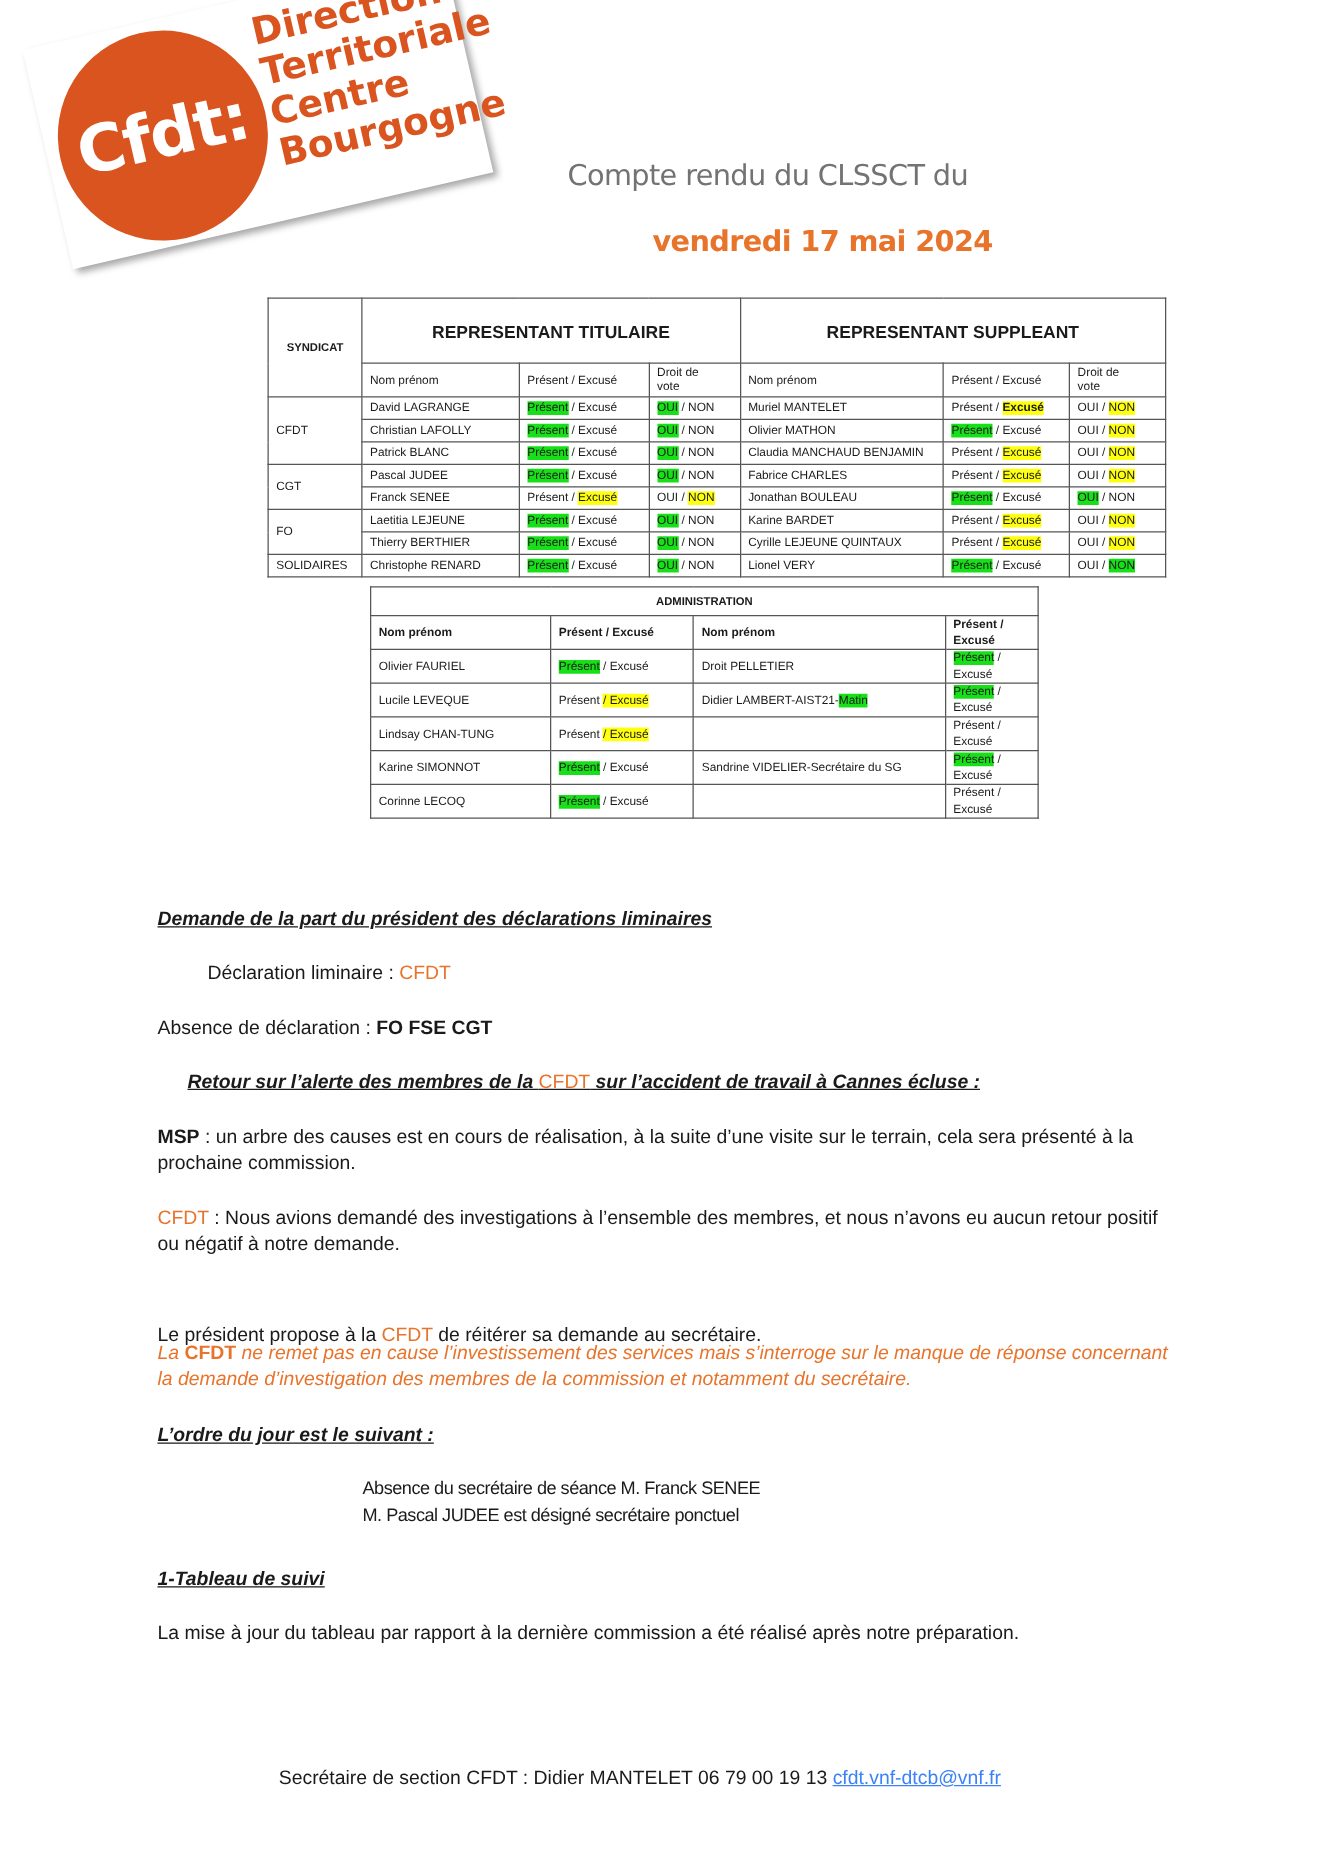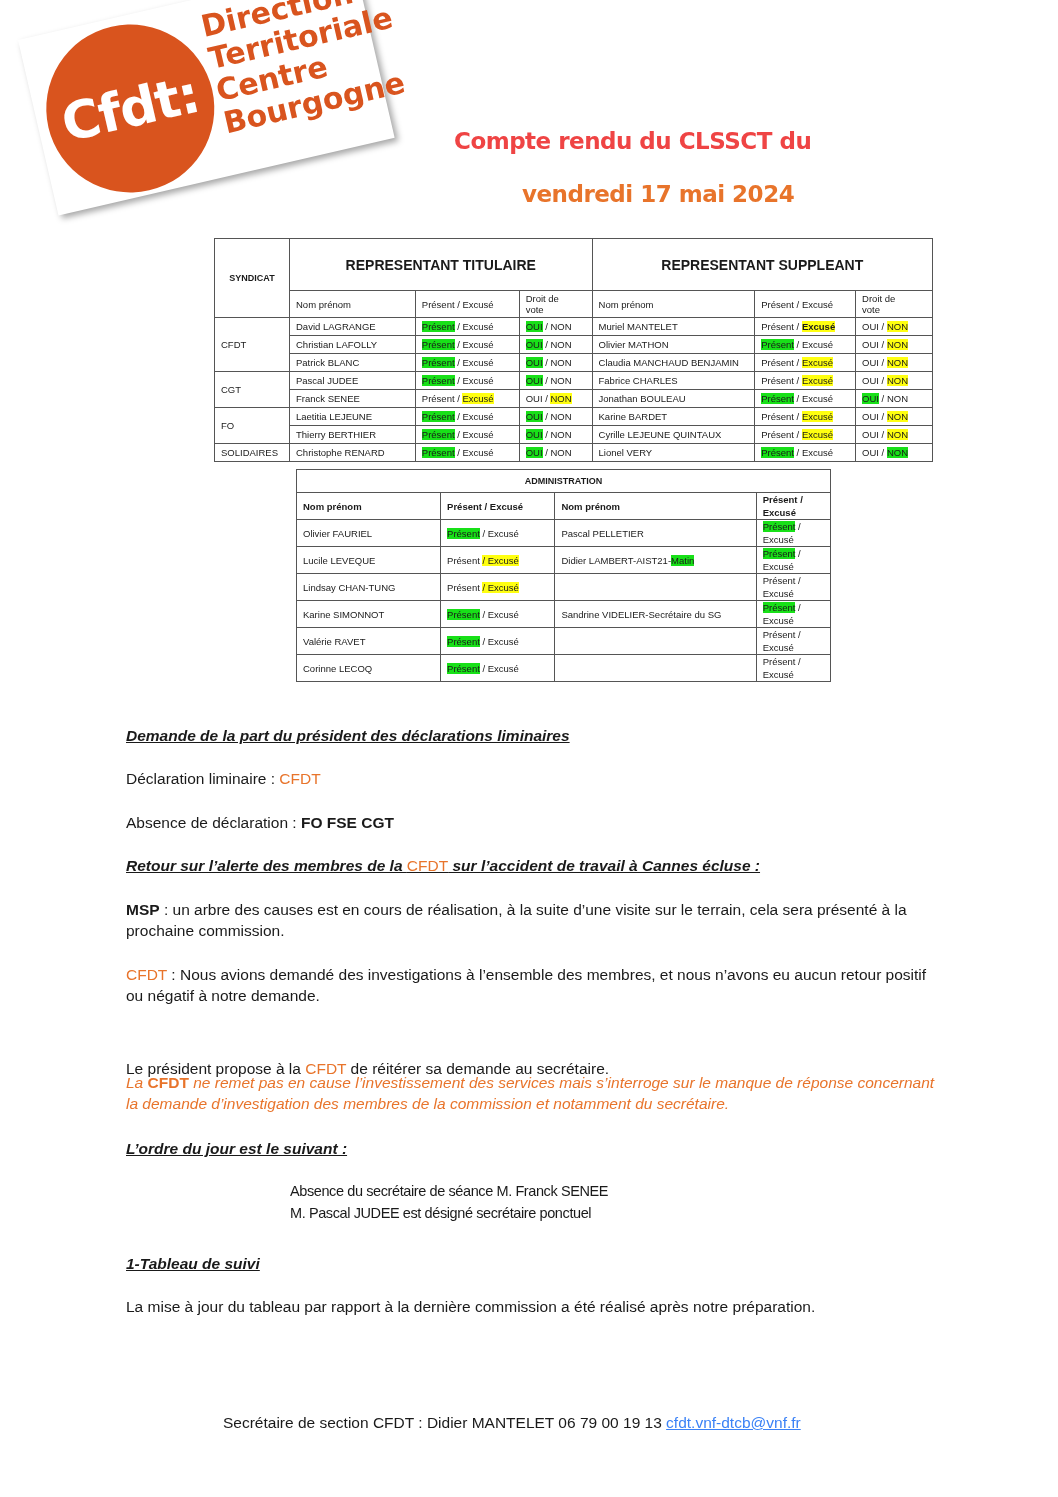--- a/index.html
+++ b/index.html
@@ -5,21 +5,21 @@
   html, body { margin:0; padding:0; background:#ffffff; }
   body { width:1058px; height:1497px; position:relative; font-family:"Liberation Sans", sans-serif; color:#1a1a1a; overflow:hidden; }
 
   
   .logo { position:absolute; left:18px; top:40px; width:345px; height:180px; transform:rotate(-13deg); transform-origin:left top; background:#fff; box-shadow:3px 4px 6px rgba(0,0,0,0.35); }
   .logo-circle { position:absolute; left:10px; top:8px; width:168px; height:168px; border-radius:50%; background:#d9541e; display:flex; align-items:center; justify-content:center; }
   .logo-circle span { color:#fff; font-weight:bold; font-size:52px; letter-spacing:-1px; font-family:"DejaVu Sans", sans-serif; }
   .logo-text { position:absolute; left:182px; top:12px; color:#d9541e; font-weight:bold; font-size:30px; line-height:33px; font-family:"DejaVu Sans", sans-serif; }
 
   
-  .title1 { position:absolute; left:454px; top:128px; color:#ef4444; font-weight:bold; font-size:23px; font-family:"DejaVu Sans", sans-serif; letter-spacing:-0.5px; }
+  .title1 { position:absolute; left:454px; top:128px; color:#737373; font-weight:normal; font-size:23px; font-family:"DejaVu Sans", sans-serif; letter-spacing:-0.5px; }
   .title2 { position:absolute; left:522px; top:181px; color:#e8742b; font-weight:bold; font-size:23px; font-family:"DejaVu Sans", sans-serif; letter-spacing:-0.5px; }
 
   
   table { border-collapse:collapse; font-size:9.5px; font-family:"Liberation Sans", sans-serif; }
   td, th { border:1px solid #555; padding:0 6px; text-align:left; vertical-align:middle; font-weight:normal; }
   .t1 { position:absolute; left:214px; top:238px; width:719px; }
   .t1 th.grp { font-weight:bold; text-align:center; font-size:14px; height:51px; }
   .t1 th.synd { font-weight:bold; text-align:center; font-size:9px; }
   .t1 .subh td { height:26px; }
   .t1 .row td { height:17px; }
@@ -174,21 +174,21 @@
     <td>Nom prénom</td>
     <td>Présent / Excusé</td>
     <td>Nom prénom</td>
     <td class="small"><span>Présent /</span><br><span>Excusé</span></td>
   </tr>
   </tbody>
     <tbody id="adm-body">
       <tr class="row">
         <td>Olivier FAURIEL</td>
       <td><span class="hl-g">Présent</span> / Excusé</td>
-      <td>Pascal PELLETIER</td>
+      <td>Droit PELLETIER</td>
       <td class="small"><span class="hl-g">Présent</span> /<br>Excusé</td>
       </tr>
       <tr class="row">
         <td>Lucile LEVEQUE</td>
       <td>Présent <span class="hl-y">/ Excusé</span></td>
       <td>Didier LAMBERT-AIST21-<span class="hl-g">Matin</span></td>
       <td class="small"><span class="hl-g">Présent</span> /<br>Excusé</td>
       </tr>
       <tr class="row">
         <td>Lindsay CHAN-TUNG</td>
@@ -196,45 +196,39 @@
       <td></td>
       <td class="small">Présent /<br>Excusé</td>
       </tr>
       <tr class="row">
         <td>Karine SIMONNOT</td>
       <td><span class="hl-g">Présent</span> / Excusé</td>
       <td>Sandrine VIDELIER-Secrétaire du SG</td>
       <td class="small"><span class="hl-g">Présent</span> /<br>Excusé</td>
       </tr>
       <tr class="row">
-        <td>Valérie RAVET</td>
-      <td><span class="hl-g">Présent</span> / Excusé</td>
-      <td></td>
-      <td class="small">Présent /<br>Excusé</td>
-      </tr>
-      <tr class="row">
         <td>Corinne LECOQ</td>
       <td><span class="hl-g">Présent</span> / Excusé</td>
       <td></td>
       <td class="small">Présent /<br>Excusé</td>
       </tr>
     </tbody>
 </table>
 
 <div class="p h" style="top:725px;">Demande de la part du président des déclarations liminaires</div>
 
-<div class="p" style="top:768px;">
+<div class="p" style="top:768px;margin-left:40px;">
   <span>Déclaration liminaire : </span><span class="orange">CFDT</span>
 </div>
 
 <div class="p" style="top:812px;">
   <span>Absence de déclaration : </span><span class="dark-b">FO FSE CGT</span>
 </div>
 
-<div class="p h" style="top:855px;">
+<div class="p h" style="top:855px;margin-left:24px;">
   <span>Retour sur l’alerte des membres de la </span><span class="orange" style="font-weight:normal;font-style:normal;">CFDT</span><span> sur l’accident de travail à Cannes écluse :</span>
 </div>
 
 <div class="p" style="top:899px;">
   <span class="dark-b">MSP</span><span> : un arbre des causes est en cours de réalisation, à la suite d’une visite sur le terrain, cela sera présenté à la prochaine commission.</span>
 </div>
 
 <div class="p" style="top:964px;">
   <span class="orange">CFDT</span><span> : Nous avions demandé des investigations à l’ensemble des membres, et nous n’avons eu aucun retour positif ou négatif à notre demande.</span>
 </div>

